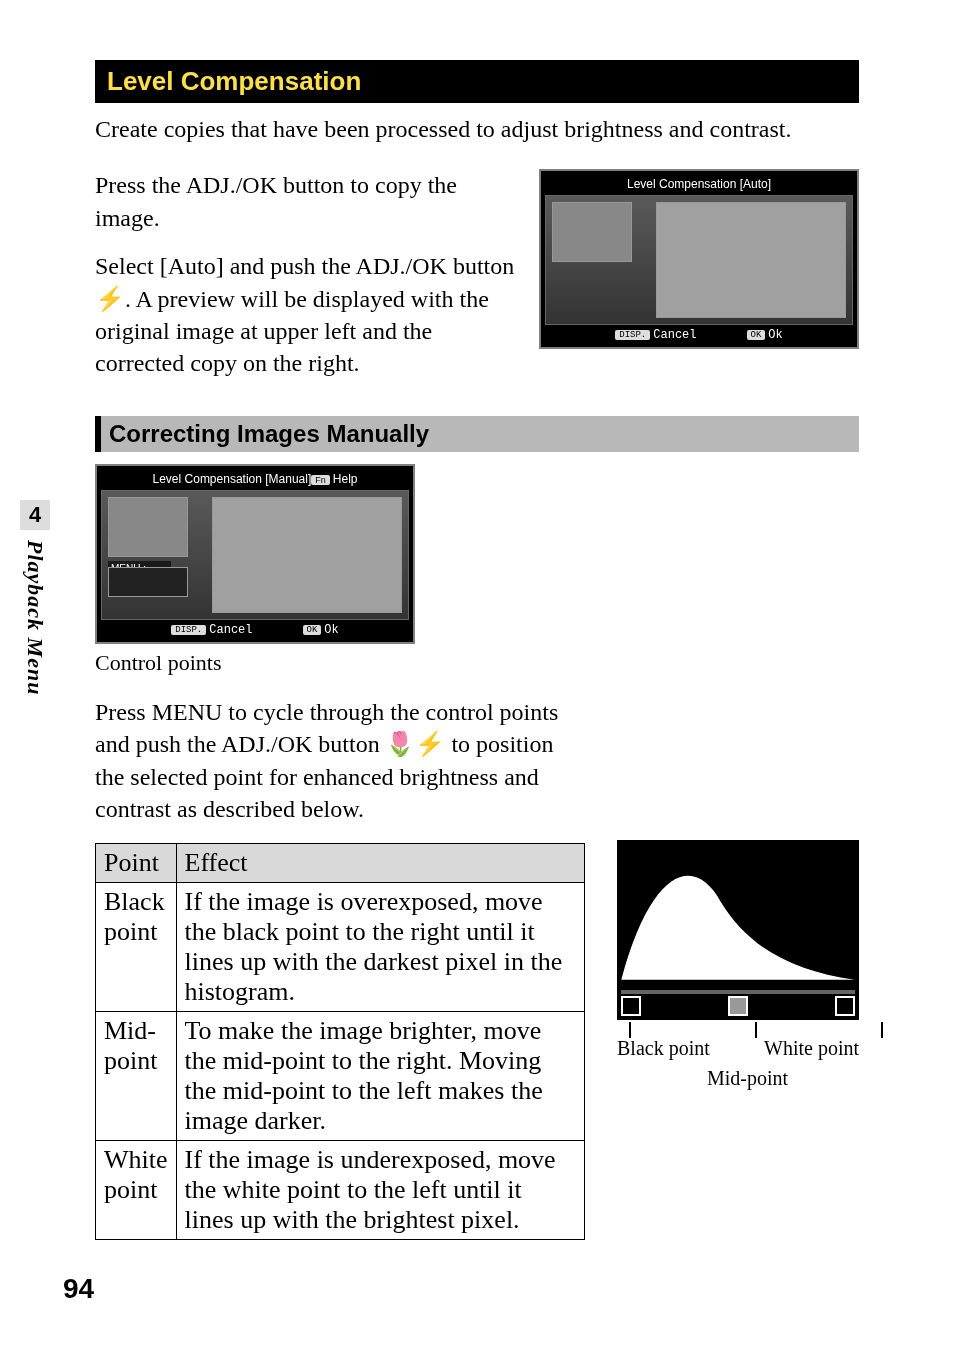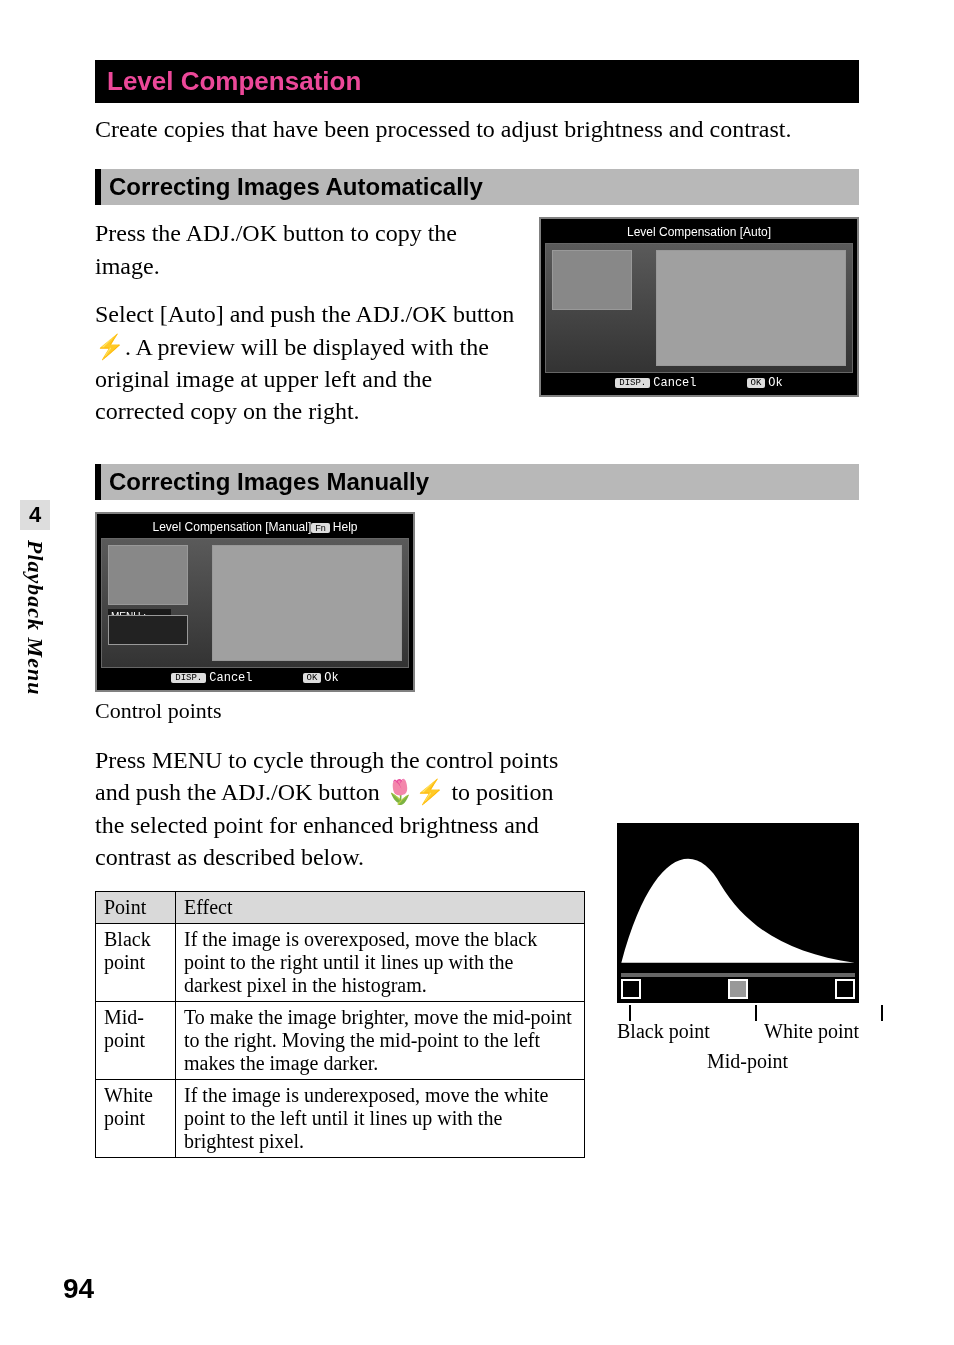--- a/index.html
+++ b/index.html
@@ -1,19 +1,19 @@
 <!DOCTYPE html>
 <html><head>
 <meta charset="utf-8">
 <style>
   * { box-sizing: border-box; margin: 0; padding: 0; }
   html, body { width: 954px; height: 1345px; background: #fff; font-family: Georgia, "Times New Roman", serif; color: #000; }
   .page { position: relative; width: 954px; height: 1345px; padding: 60px 95px 30px 95px; }
 
-  .heading-bar { background: #000; color: #ec4899; font-family: Arial, Helvetica, sans-serif; font-weight: bold; font-size: 26px; padding: 6px 12px; margin-bottom: 10px; }
+  .heading-bar { background: #000; color: #fde047; font-family: Arial, Helvetica, sans-serif; font-weight: bold; font-size: 26px; padding: 6px 12px; margin-bottom: 10px; }
   .intro-text { font-size: 24px; line-height: 1.35; margin-bottom: 24px; }
 
   .sub-bar { background: #b8b8b8; color: #000; font-family: Arial, Helvetica, sans-serif; font-weight: bold; font-size: 24px; padding: 4px 8px; border-left: 6px solid #000; margin-bottom: 12px; }
 
   .section-row { display: flex; gap: 18px; margin-bottom: 20px; }
   .section-text { flex: 1; font-size: 24px; line-height: 1.35; }
   .section-text p { margin-bottom: 16px; }
 
   .screenshot { width: 320px; }
   .screenshot-box { background: #000; border: 2px solid #808080; padding: 4px; }
@@ -24,21 +24,21 @@
   .scr-hist { position: absolute; left: 6px; bottom: 22px; width: 80px; height: 30px; border:1px solid #999; background:#222; }
   .scr-menuline { position:absolute; left:6px; top:70px; color:#fff; font-size:10px; line-height:1.1; font-family: Arial,sans-serif; background:rgba(0,0,0,0.6); padding:2px 3px; }
   .scr-footer { display: flex; justify-content: center; gap: 50px; color: #fff; font-family: Liberation Mono, monospace; font-size: 12px; padding: 3px 0 1px 0; }
   .key { display:inline-block; background:#ddd; color:#000; border-radius:2px; font-size:9px; padding:0 4px; margin-right:3px; vertical-align:middle; }
   .caption { font-size: 22px; margin-top: 6px; }
 
   .menu-para { font-size: 24px; line-height: 1.35; width: 480px; margin-bottom: 18px; }
 
   .row2 { display:flex; gap: 32px; align-items:center; }
 
-  table.effects { border-collapse: collapse; width: 490px; font-size: 20px; }
+  table.effects { border-collapse: collapse; width: 490px; font-size: 26px; }
   table.effects th, table.effects td { border: 1px solid #000; padding: 4px 8px; text-align: left; vertical-align: top; }
   table.effects th { background: #d9d9d9; font-weight: normal; }
   table.effects td:first-child { width: 80px; }
 
   .hist-fig { width: 280px; }
   .hist-box { background:#000; height:180px; position:relative; }
   .hist-curve { position:absolute; left:0; right:0; bottom:26px; top:10px; }
   .hist-line { position:absolute; left:4px; right:4px; bottom:26px; height:4px; background:#666; }
   .hist-handle { position:absolute; bottom:4px; width:20px; height:20px; border:2px solid #fff; background:#000; }
   .hist-handle.inner { background:#999; }
@@ -62,21 +62,20 @@
   .page-num { position: absolute; left: 63px; bottom: 40px; font-family: Arial, sans-serif; font-weight: bold; font-size: 28px; }
 </style>
 </head>
 <body>
 
 <div class="page">
 
   <div class="heading-bar">Level Compensation</div>
   <p class="intro-text">Create copies that have been processed to adjust brightness and contrast.</p>
 
-  <div class="sub-bar">Correcting Images Automatically</div>
 
   <div class="section-row">
     <div class="section-text">
       <p>Press the ADJ./OK button to copy the image.</p>
       <p>Select [Auto] and push the ADJ./OK button ⚡. A preview will be displayed with the original image at upper left and the corrected copy on the right.</p>
     </div>
     <div class="screenshot">
       <div class="screenshot-box">
         <div class="scr-title">
           <span>Level Compensation [Auto]</span>

